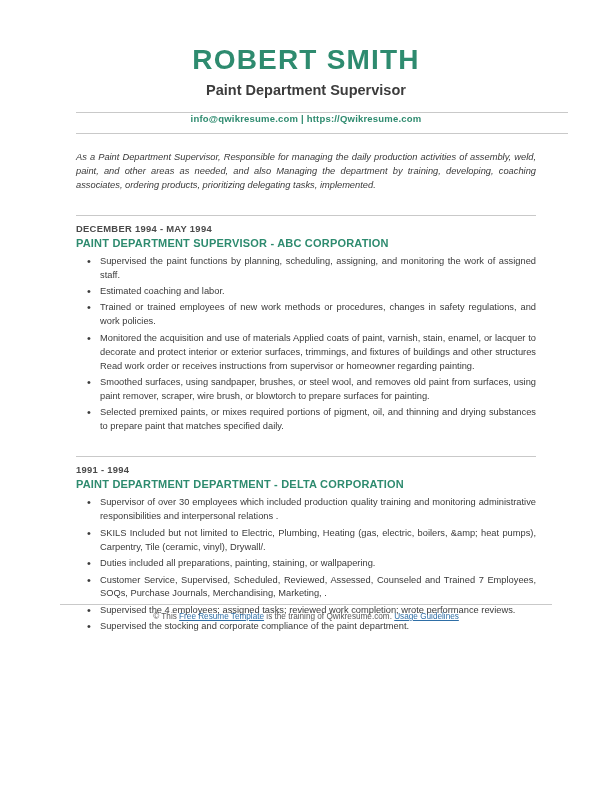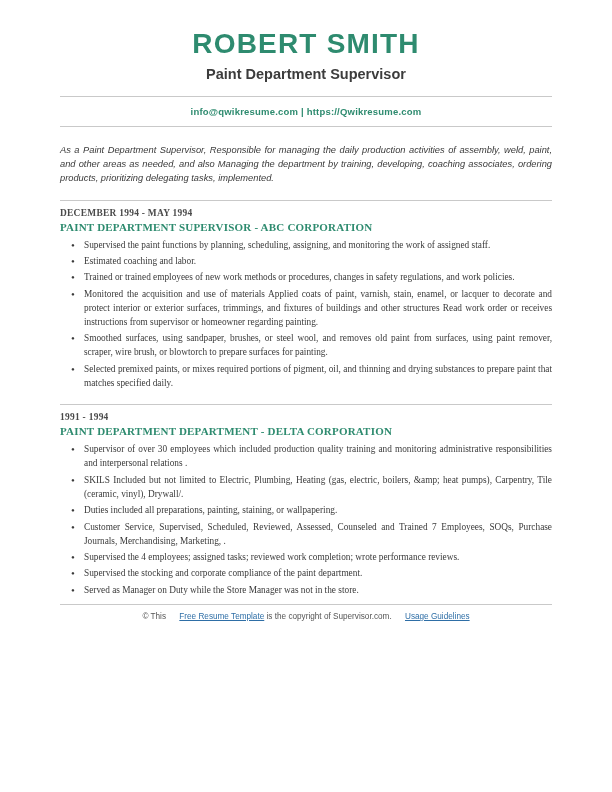--- a/index.html
+++ b/index.html
@@ -12,21 +12,21 @@
     background: #ffffff;
     font-family: "Liberation Sans", sans-serif;
     color: #333333;
     -webkit-font-smoothing: antialiased;
   }
   .page {
     position: relative;
     width: 612px;
     height: 637px;
     box-sizing: border-box;
-    padding: 0;
+    padding: 16px;
     overflow: hidden;
   }
 
   
   .header {
     padding: 28px 60px 0 60px;
     text-align: center;
   }
   .name {
     font-size: 28px;
@@ -40,21 +40,20 @@
     font-size: 14.5px;
     font-weight: bold;
     color: #3c3c3c;
   }
   .header-rule {
     margin: 14px auto 0 auto;
     width: 492px;
     border-top: 1px solid #c9c9c9;
   }
   .contact {
-    margin-top: 9px;
     font-size: 9.5px;
     font-weight: bold;
     color: #2e8b6f;
     letter-spacing: .2px;
   }
   .contact a {
     color: #2e8b6f;
     text-decoration: none;
   }
   .header-rule-2 {
@@ -70,22 +69,21 @@
   .summary {
     margin-top: 16px;
     font-size: 9.3px;
     line-height: 1.52;
     color: #3a3a3a;
     text-align: justify;
     font-style: italic;
   }
 
   .section {
-    margin-top: 14px;
-    font-family: Liberation Serif, serif;
+    margin-top: 22px;
   }
   .section-rule {
     border-top: 1px solid #c9c9c9;
     margin-bottom: 7px;
   }
   .date {
     font-size: 9.4px;
     font-weight: bold;
     color: #4a4a4a;
     letter-spacing: .3px;
@@ -134,21 +132,20 @@
     margin: 0 auto 7px auto;
     border-top: 1px solid #c9c9c9;
   }
   .footer-text {
     font-size: 8.2px;
     color: #555555;
   }
   .footer-text a {
     color: #2e6ea6;
     text-decoration: underline;
-    margin-left: 11px;
   }
 </style>
 </head>
 <body>
 
 <div class="page">
 
   <div class="header">
     <div class="name">ROBERT SMITH</div>
     <div class="job-title">Paint Department Supervisor</div>
@@ -193,18 +190,18 @@
     </div>
 
   </div>
 
   <div class="footer">
     <div class="footer-rule"></div>
     <div class="footer-text">
       <span>©</span>
       <span>This</span>
       <a href="#">Free Resume Template</a>
-      <span>is the copyright of Supervisor.com.</span>
+      <span>is the training of Qwikresume.com.</span>
       <a href="#">Usage Guidelines</a>
     </div>
   </div>
 
 </div>
 
 </body></html>

